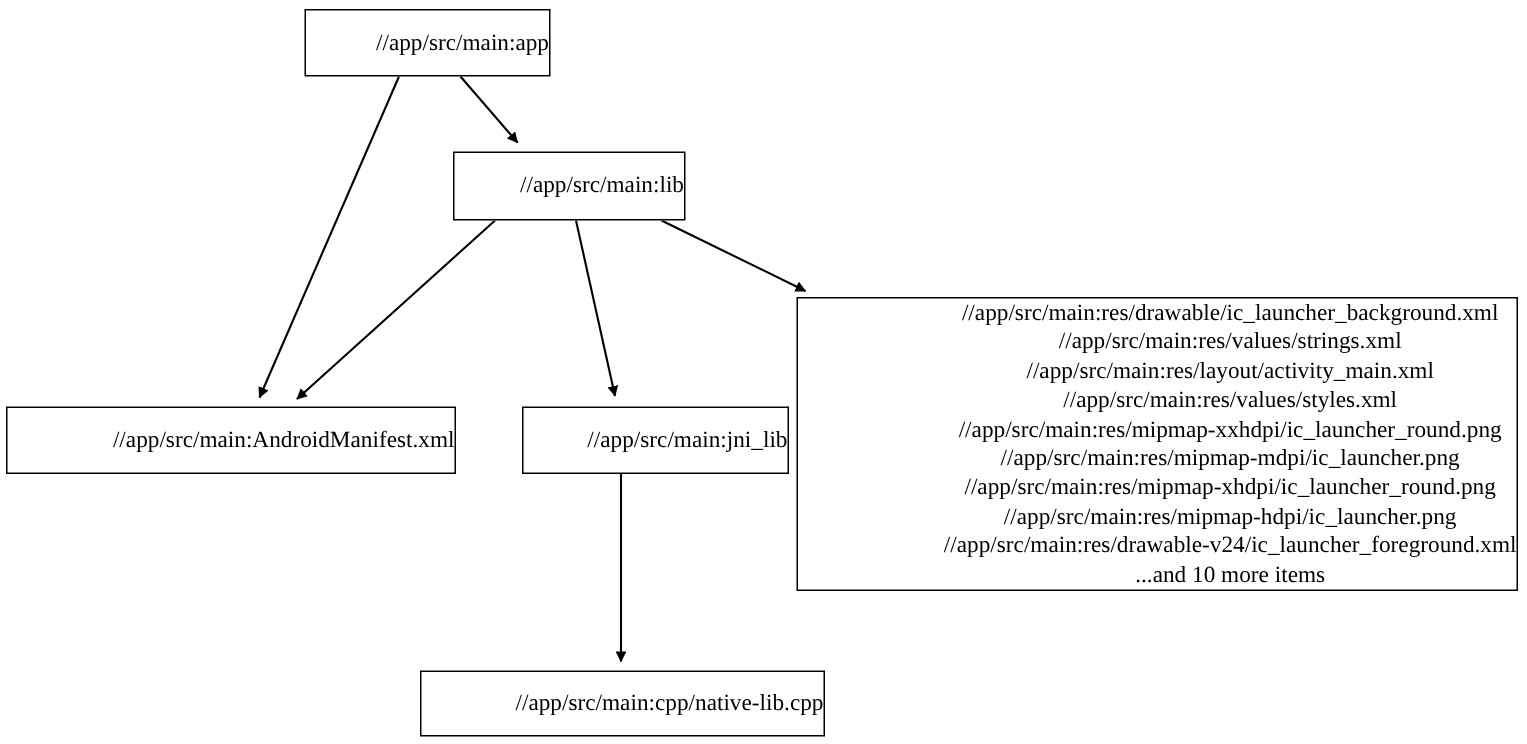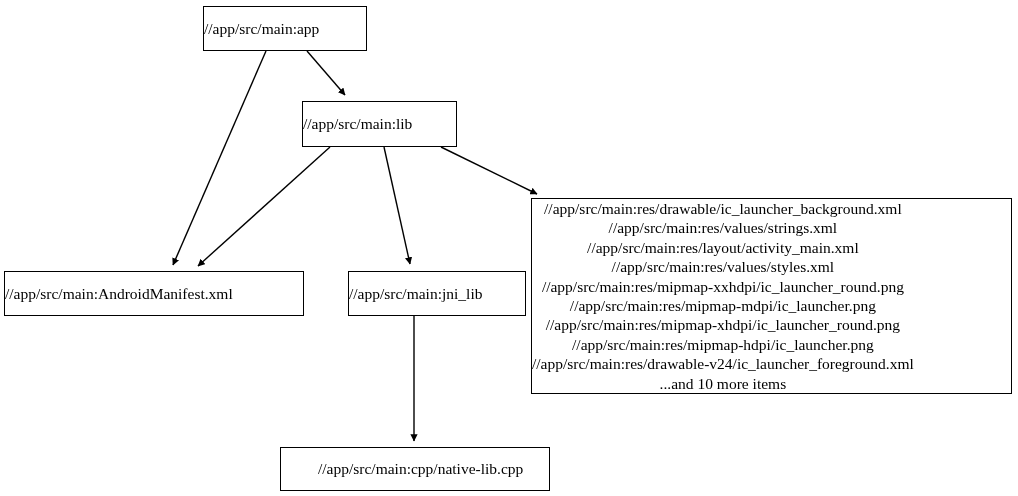--- a/index.html
+++ b/index.html
@@ -23,21 +23,21 @@
     height: 496px;
     pointer-events: none;
   }
   .node {
     position: absolute;
     box-sizing: border-box;
     border: 1px solid #000000;
     background: #ffffff;
     display: flex;
     align-items: center;
-    justify-content: flex-start;
+    justify-content: flex-end;
     text-align: center;
     color: #000000;
     font-size: 15.5px;
     line-height: 19.4px;
     white-space: pre;
   }
   .node-label {
     display: block;
     white-space: pre;
   }

